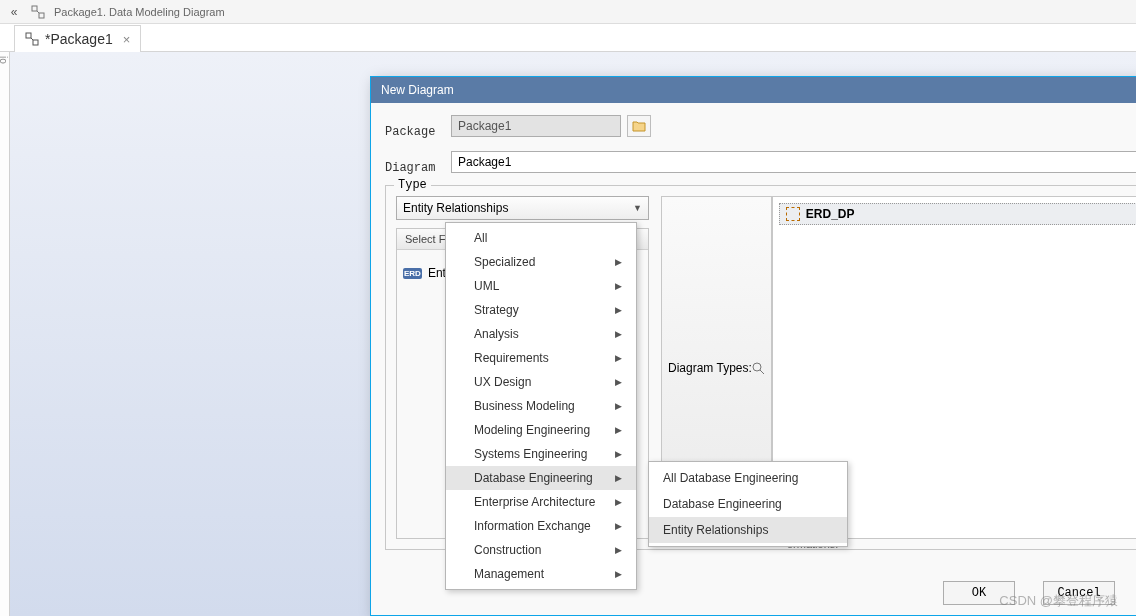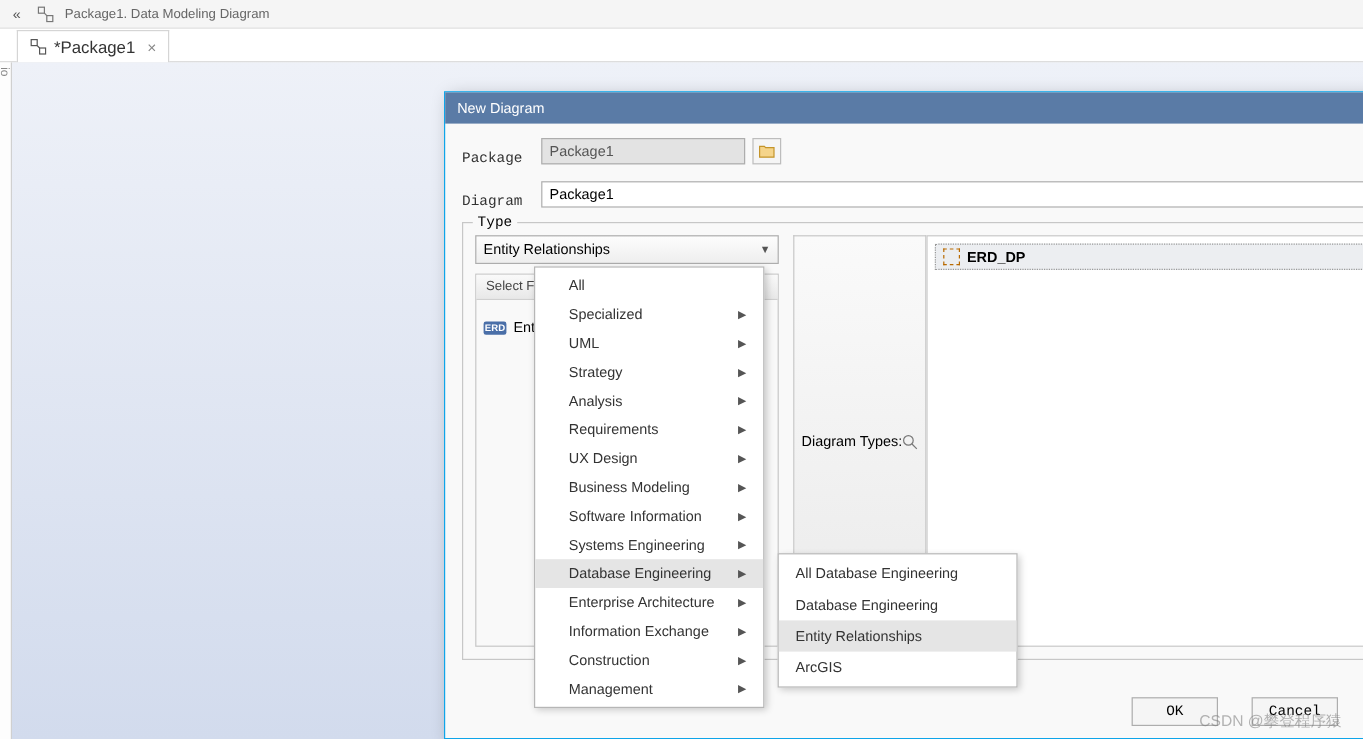--- a/index.html
+++ b/index.html
@@ -199,21 +199,21 @@
     </div>
   <div class="menu-item">
       <span>UX Design</span>
       <span class="sub">▶</span>
     </div>
   <div class="menu-item">
       <span>Business Modeling</span>
       <span class="sub">▶</span>
     </div>
   <div class="menu-item">
-      <span>Software Information</span>
+      <span>Modeling Engineering</span>
       <span class="sub">▶</span>
     </div>
   <div class="menu-item">
       <span>Systems Engineering</span>
       <span class="sub">▶</span>
     </div>
   <div class="menu-item hl">
       <span>Database Engineering</span>
       <span class="sub">▶</span>
     </div>
@@ -238,18 +238,15 @@
 <div class="menu menu2">
   <div class="menu-item">
       <span>All Database Engineering</span>
     </div>
   <div class="menu-item">
       <span>Database Engineering</span>
     </div>
   <div class="menu-item hl">
       <span>Entity Relationships</span>
     </div>
-  <div class="menu-item">
-      <span>ArcGIS</span>
-    </div>
 </div>
 
 <div class="watermark">CSDN @攀登程序猿</div>
 
 </body></html>

